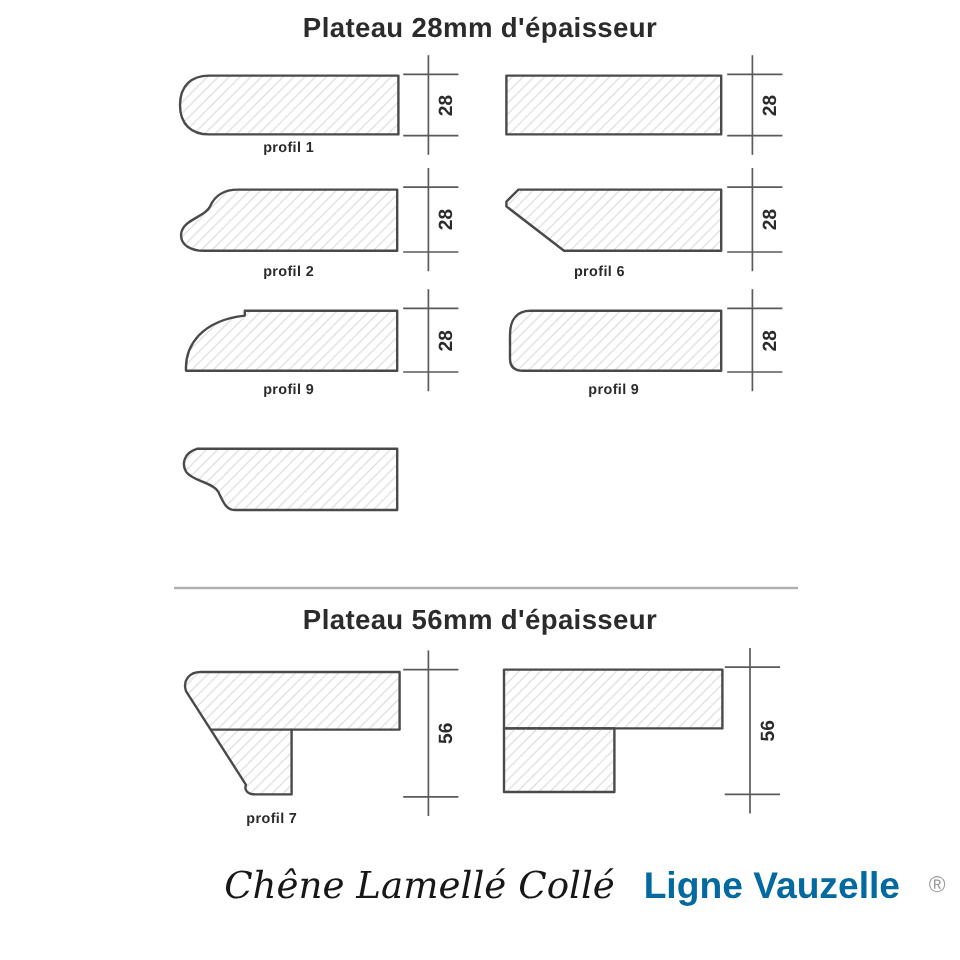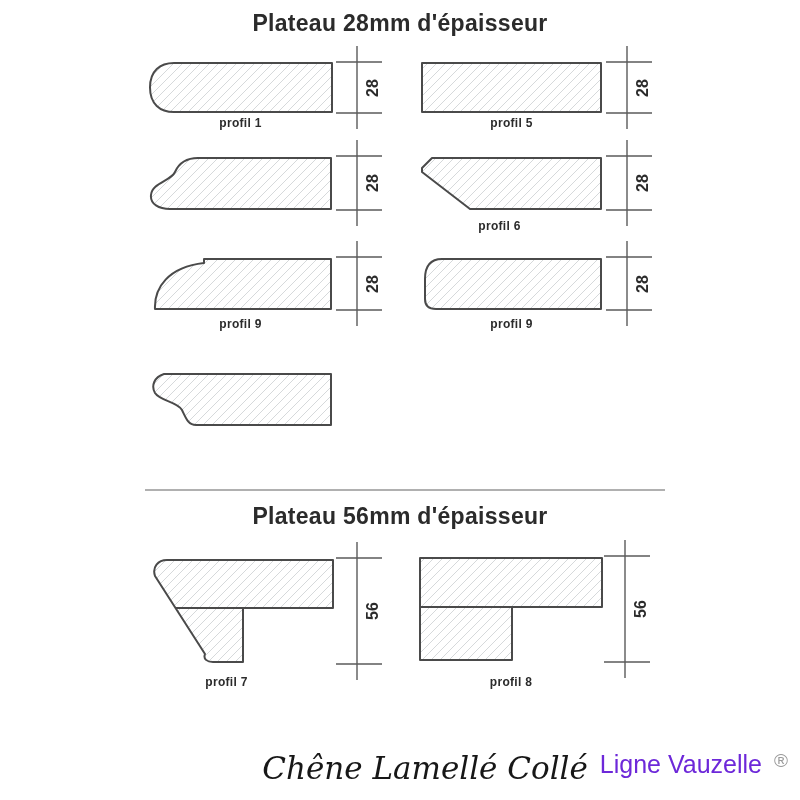--- a/index.html
+++ b/index.html
@@ -8,23 +8,23 @@
   .section-title{position:absolute;left:0;width:800px;text-align:center;font-weight:700;font-size:23px;color:#2b2b2b;letter-spacing:.3px;}
   .shape-svg{position:absolute;overflow:visible;}
   .shape-svg path,.shape-svg line{fill:url(#hatch);stroke:#4a4a4a;stroke-width:2;stroke-linejoin:round;}
   .shape-svg line{fill:none;}
   .profile-label{position:absolute;text-align:center;font-weight:700;font-size:12px;color:#2b2b2b;letter-spacing:.3px;}
   .dim{position:absolute;}
   .dim svg{position:absolute;left:0;top:0;overflow:visible;}
   .dim svg line{stroke:#5a5a5a;stroke-width:1.4;}
   .dim-value{position:absolute;left:calc(50% + 14px);top:50%;transform:translate(-50%,-50%) rotate(-90deg);font-weight:700;font-size:16px;color:#2b2b2b;white-space:nowrap;}
   .divider{position:absolute;background:#b0b0b0;}
-  .footer{position:absolute;right:12px;top:750px;display:flex;align-items:flex-start;gap:12px;white-space:nowrap;}
+  .footer{position:absolute;right:12px;top:720px;display:flex;align-items:center;gap:24px;white-space:nowrap;}
   .brand-script{font-family:"DejaVu Serif",serif;font-style:italic;font-size:31px;color:#171717;}
-  .brand-name{font-weight:400;font-size:25px;color:#6d28d9;}
+  .brand-name{font-weight:700;font-size:31px;color:#0369a1;}
   .brand-reg{font-size:19px;color:#9a9a9a;font-weight:400;}
 </style>
 </head>
 <body>
 
 <div class="stage">
 
   <svg width="0" height="0" style="position:absolute" aria-hidden="true">
     <defs>
       <pattern id="hatch" width="9" height="9" patternUnits="userSpaceOnUse">
@@ -52,33 +52,33 @@
     <path d="M2,1 H181 V50 H2 Z"></path>
   </svg>
   <div class="dim" style="left:606px;top:46px;width:46px;height:83px">
     <svg width="46" height="83">
         <line x1="21" y1="0" x2="21" y2="83"></line>
         <line x1="0" y1="16" x2="46" y2="16"></line>
         <line x1="0" y1="67" x2="46" y2="67"></line>
       </svg>
     <span class="dim-value">28</span>
   </div>
-  <div class="profile-label" style="left:420px;top:116px;width:183px">profil 5</div>
 
   <svg class="shape-svg" style="left:148px;top:156px" width="185" height="54" viewBox="0 0 185 54">
     <path d="M50,2 H183 V53 H22 C11,53 2,48 3,39 C4,27 23,25 27,16 C31,7 38,2 50,2 Z"></path>
   </svg>
   <div class="dim" style="left:336px;top:140px;width:46px;height:86px">
     <svg width="46" height="86">
         <line x1="21" y1="0" x2="21" y2="86"></line>
         <line x1="0" y1="16" x2="46" y2="16"></line>
         <line x1="0" y1="70" x2="46" y2="70"></line>
       </svg>
     <span class="dim-value">28</span>
   </div>
+  <div class="profile-label" style="left:148px;top:219px;width:185px">profil 2</div>
 
   <svg class="shape-svg" style="left:420px;top:156px" width="183" height="54" viewBox="0 0 183 54">
     <path d="M12,2 L181,2 L181,53 L50,53 L2,16 L2,12 Z"></path>
   </svg>
   <div class="dim" style="left:606px;top:140px;width:46px;height:86px">
     <svg width="46" height="86">
         <line x1="21" y1="0" x2="21" y2="86"></line>
         <line x1="0" y1="16" x2="46" y2="16"></line>
         <line x1="0" y1="70" x2="46" y2="70"></line>
       </svg>
@@ -139,21 +139,20 @@
     <path d="M2,51 H94 V104 H2 Z"></path>
   </svg>
   <div class="dim" style="left:604px;top:540px;width:46px;height:138px">
     <svg width="46" height="138">
         <line x1="21" y1="0" x2="21" y2="138"></line>
         <line x1="0" y1="16" x2="46" y2="16"></line>
         <line x1="0" y1="122" x2="46" y2="122"></line>
       </svg>
     <span class="dim-value">56</span>
   </div>
-  <div class="profile-label" style="left:418px;top:675px;width:186px">profil 8</div>
 
   <div class="footer">
     <span class="brand-script">Chêne Lamellé Collé</span>
     <span class="brand-name">Ligne Vauzelle</span>
     <span class="brand-reg">®</span>
   </div>
 
 </div>
 
 </body></html>

